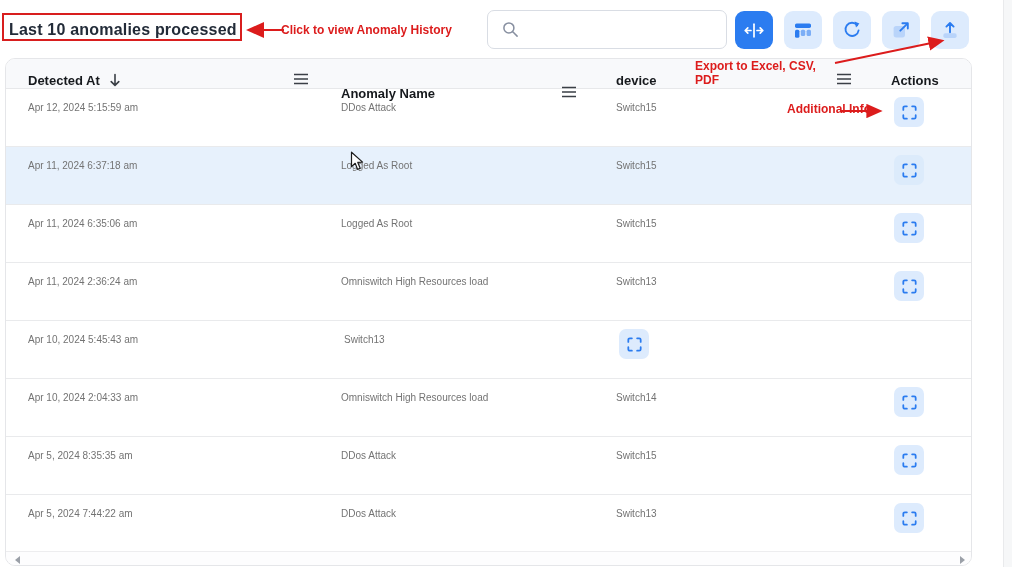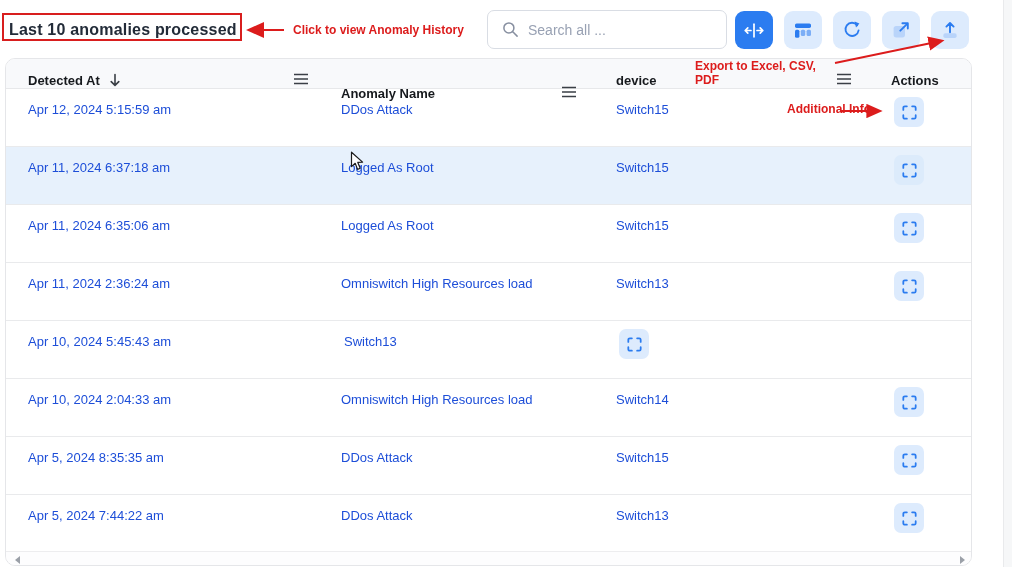--- a/index.html
+++ b/index.html
@@ -3,21 +3,21 @@
 <meta charset="utf-8">
 <style>
   * { margin:0; padding:0; box-sizing:border-box; }
   html,body { width:1020px; height:567px; font-family:"Liberation Sans", sans-serif; background:#ffffff; overflow:hidden; }
   .abs { position:absolute; }
 
   
   #title-box { left:2px; top:13px; width:240px; height:28px; border:2px solid #d81e1e; display:flex; align-items:flex-end; padding-left:5px; }
   #title-text { font-size:16px; font-weight:700; color:#222b38; letter-spacing:.2px; white-space:nowrap; }
   .red-note { color:#dc1c1c; font-size:12px; font-weight:700; line-height:13.5px; }
-  #note-title { left:293px; top:24px; white-space:nowrap; }
+  #note-title { left:281px; top:24px; white-space:nowrap; }
   #note-export { left:695px; top:60px; width:142px; z-index:6; }
   #note-info { left:746px; top:103px; white-space:nowrap; z-index:6;margin-left:41px; }
 
   #search-box { left:487px; top:10px; width:240px; height:39px; border:1px solid #d9dde4; border-radius:7px; background:#fff; display:flex; align-items:center; padding:0 10px 0 14px; }
   #search-input { border:none; outline:none; flex:1; margin-left:9px; font-size:14px; color:#3d4249; font-family:"Liberation Sans", sans-serif; background:transparent; }
   #search-input::placeholder { color:#98a1b3; }
 
   .tbtn { top:11px; width:38px; height:38px; border:none; border-radius:9px; background:#ddebfd; display:flex; align-items:center; justify-content:center; cursor:pointer; }
   .tbtn.active { background:#2b7cf0; }
   #btn-fit { left:735px; } #btn-cols { left:784px; } #btn-refresh { left:833px; } #btn-open { left:882px; } #btn-export { left:931px; }
@@ -26,21 +26,21 @@
   #grid { left:5px; top:58px; width:967px; height:508px; background:#fff; border:1px solid #e5e6e9; border-radius:10px; overflow:hidden; }
   .grid-row { display:grid; grid-template-columns:313px 272px 275px 1fr; }
   #grid-header { height:30px; background:#f8f9fb; border-bottom:1px solid #e7e8ea; align-items:center; }
   .hcell { display:flex; align-items:flex-start; font-size:13px; font-weight:700; color:#16191d; }
   .hc1 { padding:0 10px 0 22px; } .hc2 { padding:0 14px 0 22px;margin-top:27px; } .hc3 { padding:0 14px 0 25px; } .hc4 { padding-left:25px; }
   .menu-ic { margin-left:auto; display:flex; cursor:pointer; }
   .sort-ic { margin-left:9px; display:flex; cursor:pointer; }
 
   .trow { height:58px; border-bottom:1px solid #e9eaec; background:#fff; }
   .trow.hl { background:#e7f1fc; }
-  .cell { font-size:13px; color:#1d4ed8; padding-top:13px; }
+  .cell { font-size:10px; color:#737373; padding-top:13px; }
   .c1 { padding-left:22px; } .c2 { padding-left:22px; } .c3 { padding-left:25px; }
   .c4 { padding-left:28px; padding-top:8px; }
   .expand-btn { width:30px; height:30px; border:none; border-radius:7px; background:#ddebfd; display:flex; align-items:center; justify-content:center; cursor:pointer; }
   .trow.hl .expand-btn { background:#dcebfb; }
 
   
   #hscroll { position:absolute; left:0; right:0; bottom:0; height:14px; background:#fdfdfe; border-top:1px solid #ededef; }
   .sb-arrow { position:absolute; top:4px; width:0; height:0; border-top:4px solid transparent; border-bottom:4px solid transparent; }
   #sb-left { left:9px; border-right:5px solid #9ba0a8; }
   #sb-right { right:6px; border-left:5px solid #9ba0a8; }
@@ -75,21 +75,20 @@
 <div class="abs" id="title-box">
   <span id="title-text">Last 10 anomalies processed</span>
 </div>
 <div class="abs red-note" id="note-title">Click to view Anomaly History</div>
 
 <div class="abs" id="search-box">
   <svg width="17" height="17" viewBox="0 0 18 18">
     <circle cx="7.3" cy="7.3" r="5.3" fill="none" stroke="#878fa0" stroke-width="1.6"></circle>
     <path d="M11.4 11.4 L16 16" stroke="#878fa0" stroke-width="1.6" stroke-linecap="round"></path>
   </svg>
-  <input id="search-input" type="text" placeholder="Search all ..." style="">
 </div>
 
 <button class="abs tbtn active" id="btn-fit">
   <svg width="22" height="17" viewBox="0 0 22 17">
     <g fill="none" stroke="#ffffff" stroke-width="1.7" stroke-linecap="round" stroke-linejoin="round">
       <path d="M8 8.5 H2.2 M2.2 8.5 l2.6 -2.6 M2.2 8.5 l2.6 2.6"></path>
       <path d="M14 8.5 H19.8 M19.8 8.5 l-2.6 -2.6 M19.8 8.5 l-2.6 2.6"></path>
       <path d="M11 2.2 V14.8"></path>
     </g>
   </svg>

